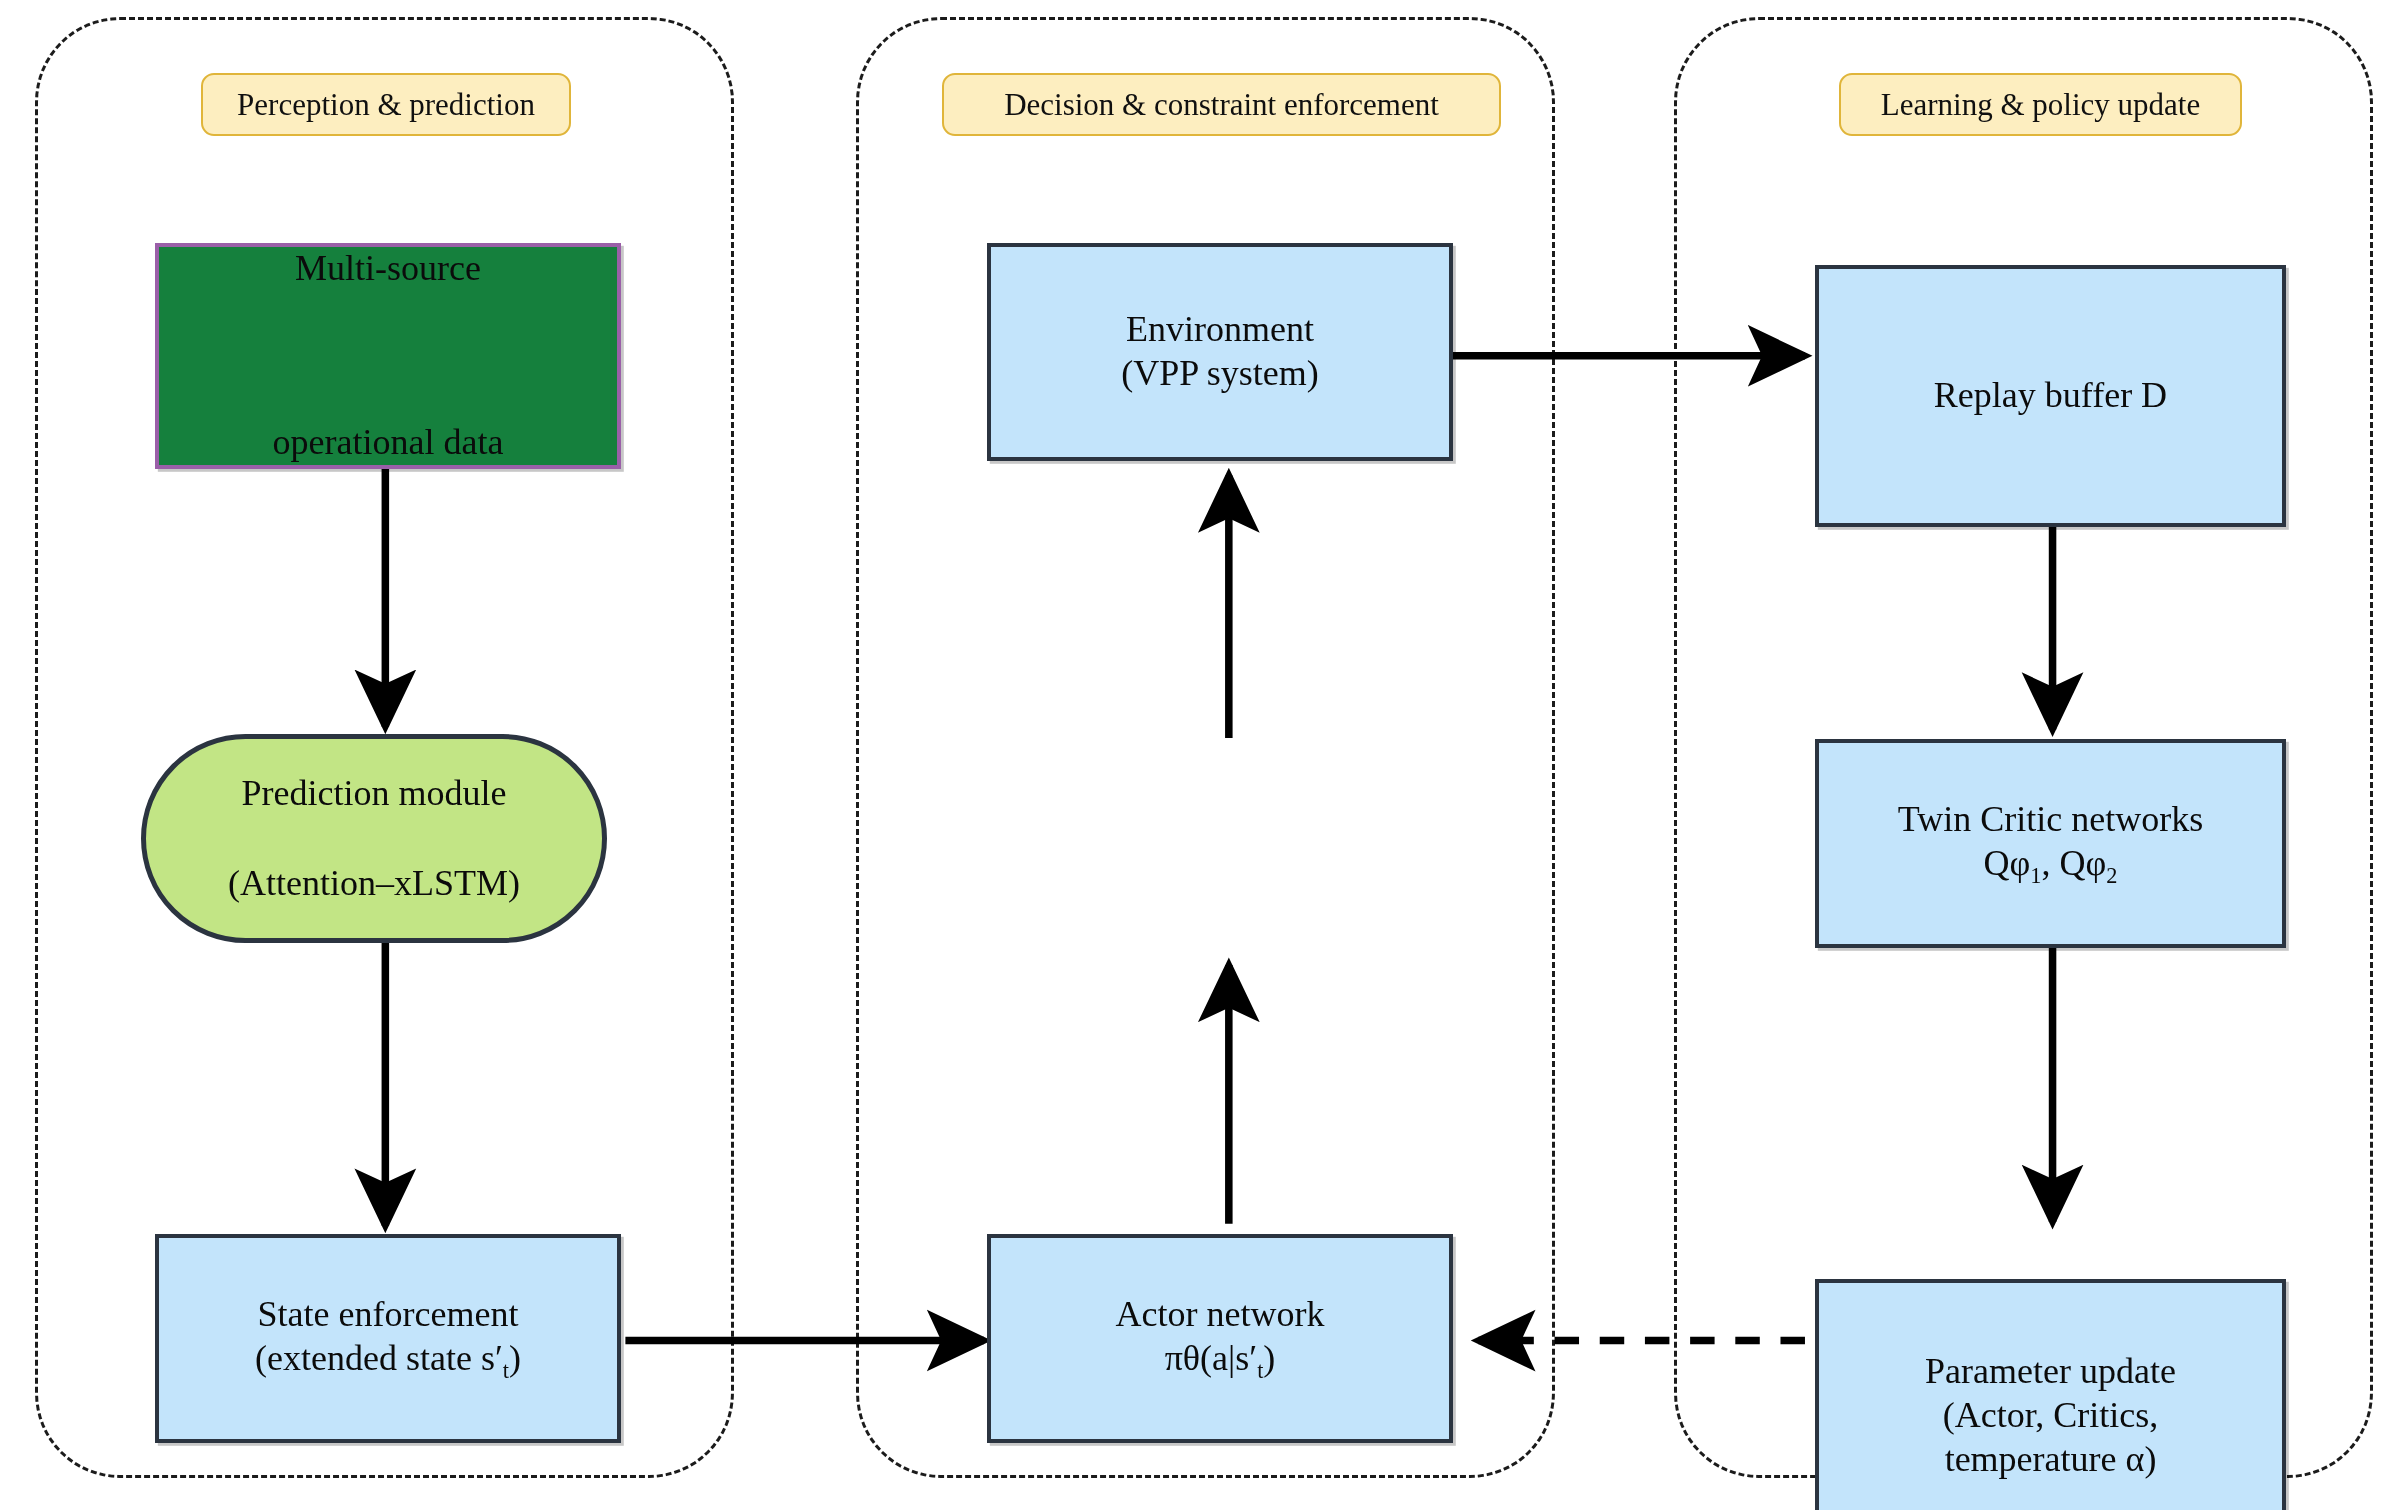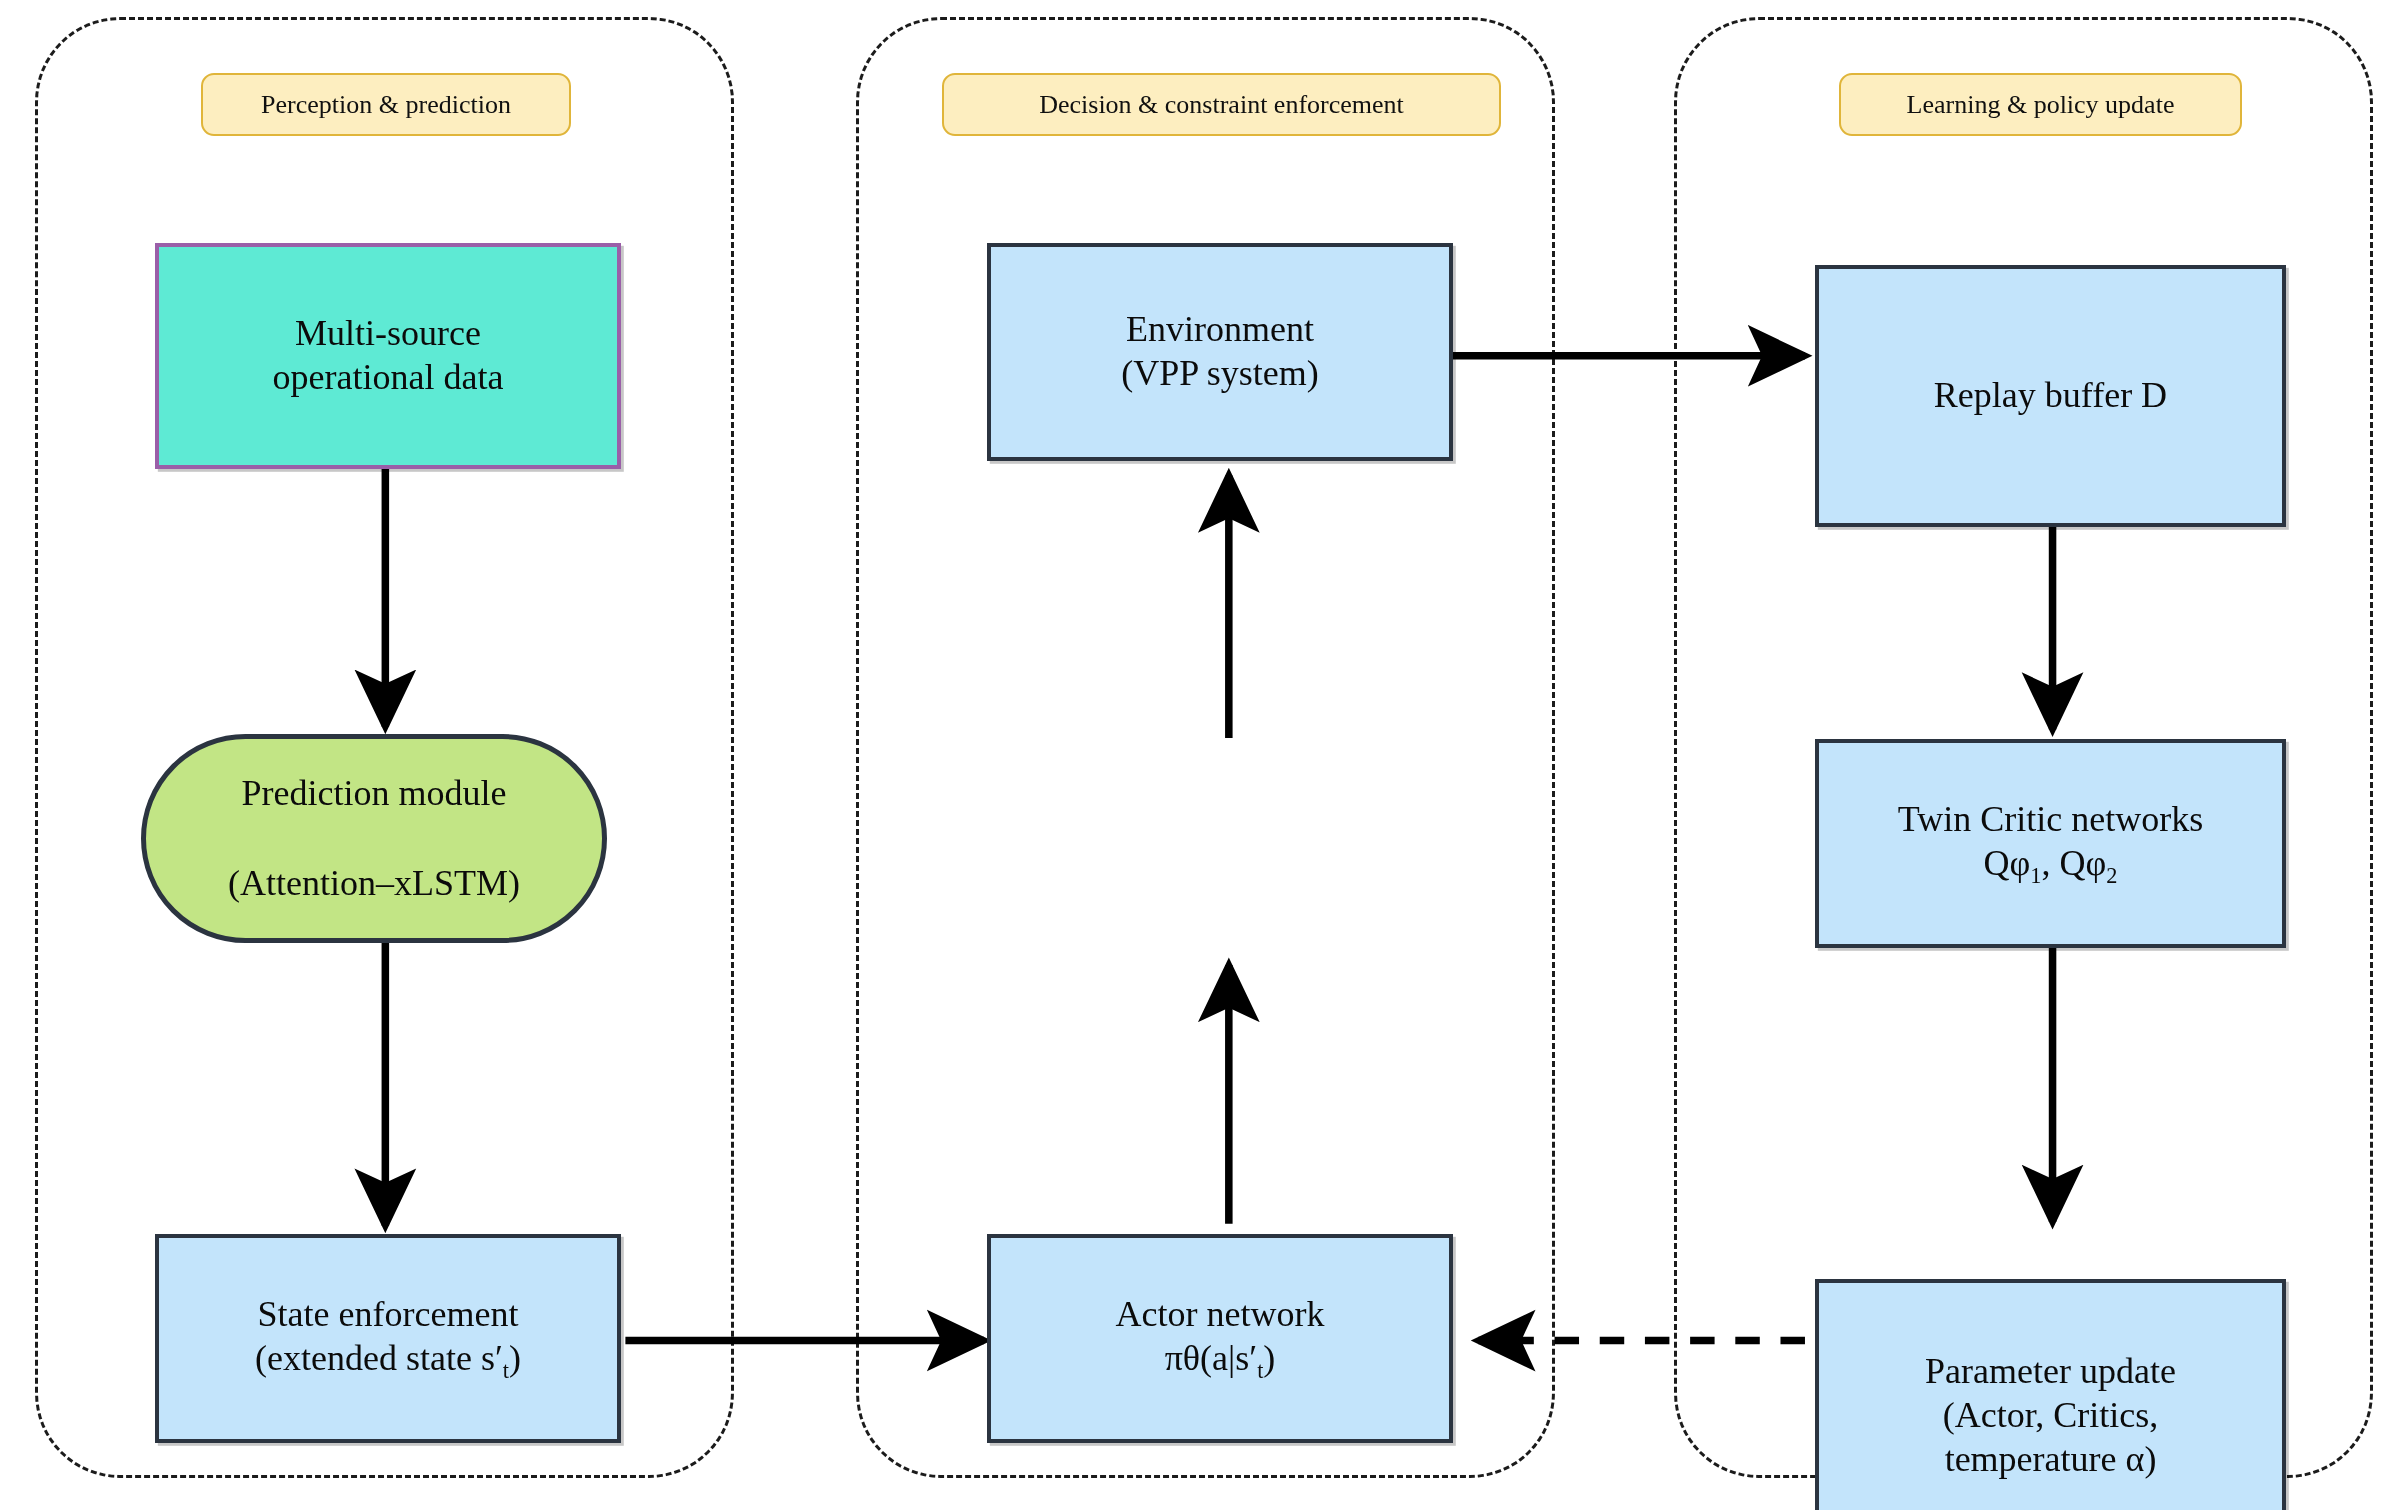--- a/index.html
+++ b/index.html
@@ -7,29 +7,29 @@
        font-family:"Liberation Serif","DejaVu Serif",serif;}
   #stage{position:relative;width:2404px;height:1510px;background:#fff;}
   #wires{position:absolute;left:0;top:0;width:2404px;height:1510px;}
 
   .panel{position:absolute;border:3.8px dashed #1b1b1b;border-radius:85px;
          background:transparent;box-sizing:border-box;}
 
   .grouplabel{position:absolute;box-sizing:border-box;
               background:#fdeec0;border:2.8px solid #e0b53a;border-radius:13px;
               display:flex;align-items:center;justify-content:center;
-              font-size:26px;color:#101010;white-space:nowrap;padding:0 17px;}
+              font-size:31px;color:#101010;white-space:nowrap;padding:0 17px;}
 
   .node{position:absolute;box-sizing:border-box;
         display:flex;flex-direction:column;align-items:center;justify-content:center;
         text-align:center;color:#0b0b0b;font-size:36px;line-height:1.22;}
 
   .rect{border:4.7px solid #2b3440;box-shadow:2.8px 2.8px 0 rgba(0,0,0,.22);}
   .blue{background:#c3e4fb;}
-  .purple{background:#5eead4;border:4.7px solid #9a5fa8;}
+  .purple{background:#15803d;border:4.7px solid #9a5fa8;justify-content:space-between;}
   .green{background:#c2e585;border:5.6px solid #2b3440;border-radius:122px;}
   .pink{background:#fbcccd;border:5.6px solid #2b3440;border-radius:122px;}
 
   .node .ln{display:block;}
   sub{font-size:.62em;vertical-align:sub;}
 </style>
 </head>
 <body>
 
 <div id="stage">

